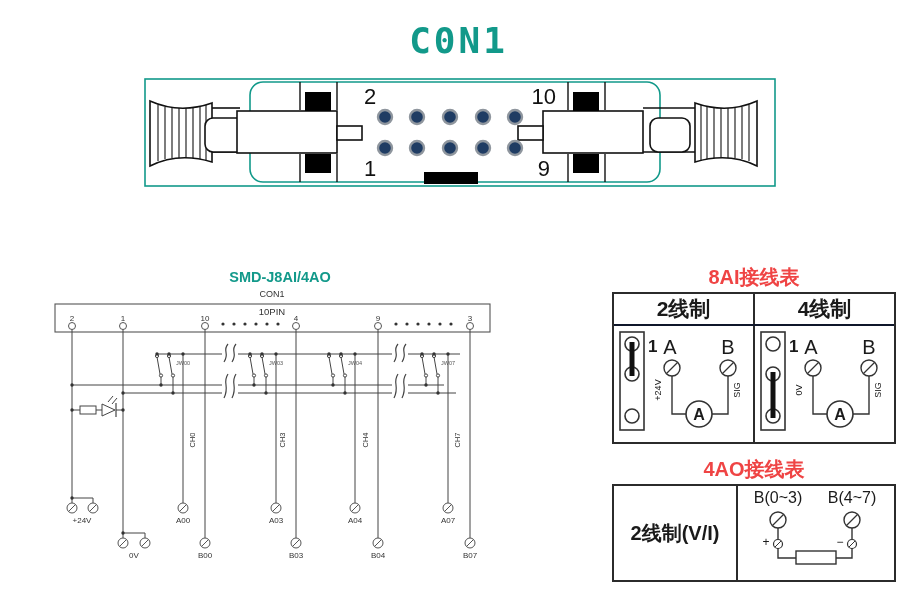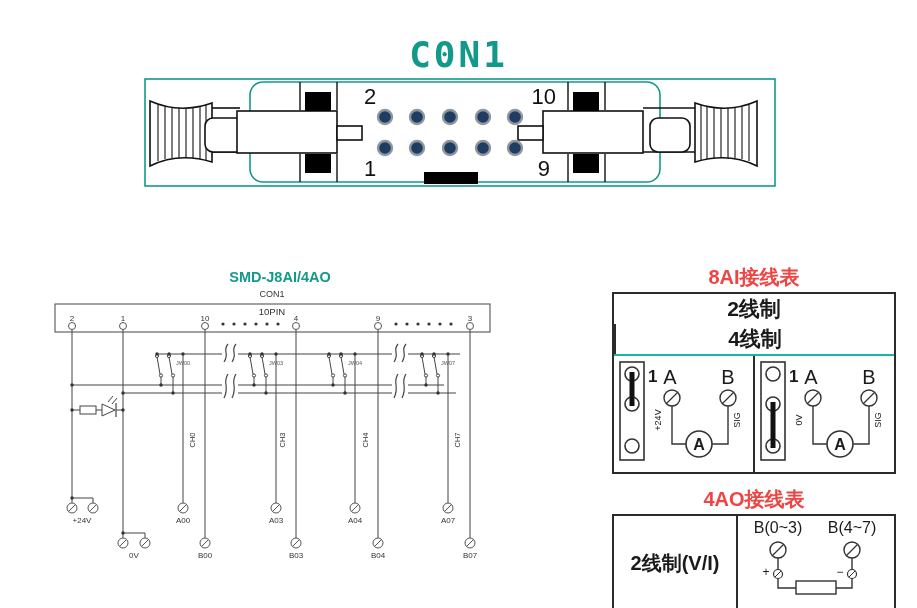--- a/index.html
+++ b/index.html
@@ -1,27 +1,27 @@
 <!DOCTYPE html>
 <html><head>
 <meta charset="utf-8">
 <style>
   html,body{margin:0;padding:0;background:#fff;}
   #canvas{position:relative;width:917px;height:608px;background:#ffffff;overflow:hidden;
           font-family:"Liberation Sans",sans-serif;}
   .abs{position:absolute;}
-  #con1-title{left:0;top:34px;width:917px;text-align:center;
+  #con1-title{left:0;top:20px;width:917px;text-align:center;
     font-family:"DejaVu Sans Mono",monospace;font-weight:bold;font-size:36px;
     letter-spacing:3px;color:#12998a;}
   svg text{font-family:"Liberation Sans",sans-serif;}
   
   #right-panel{left:612px;top:264px;width:284px;color:#1a1a1a;}
   .tbl-title{text-align:center;font-size:20px;font-weight:bold;line-height:26px;color:#ef4444;}
   .wiring-table{border:2px solid #2b2b2b;margin-top:2px;}
-  .wt-header{display:flex;border-bottom:2px solid #14b8a6;flex-direction:column;}
+  .wt-header{display:flex;border-bottom:2px solid #0f172a;}
   .wt-header .cell{flex:1;text-align:center;font-size:21px;font-weight:bold;line-height:30px;}
   .wt-header .cell + .cell{border-left:2px solid #2b2b2b;}
   .wt-body{display:flex;}
   .wt-body .cell{flex:1;}
   .wt-body .cell + .cell{border-left:2px solid #2b2b2b;}
   .ao-table{display:flex;border:2px solid #2b2b2b;margin-top:2px;}
   .ao-left{width:122px;display:flex;align-items:center;justify-content:center;
     font-size:20px;font-weight:bold;border-right:2px solid #2b2b2b;}
 </style>
 </head>

